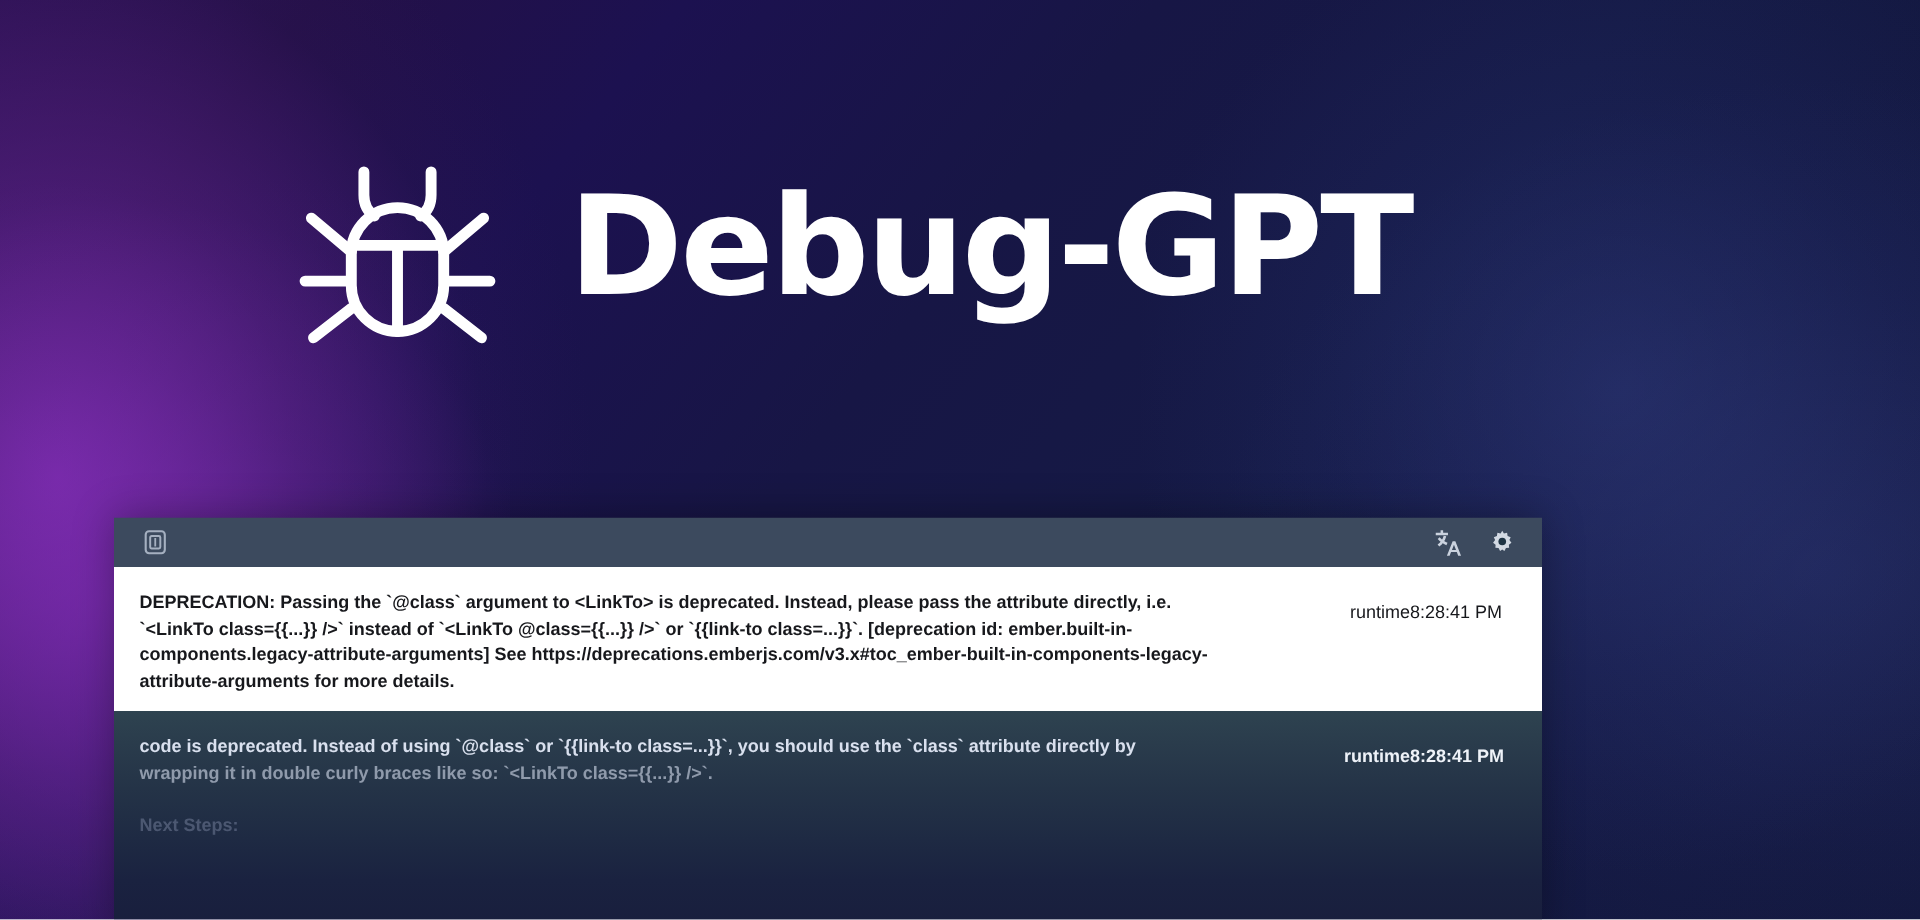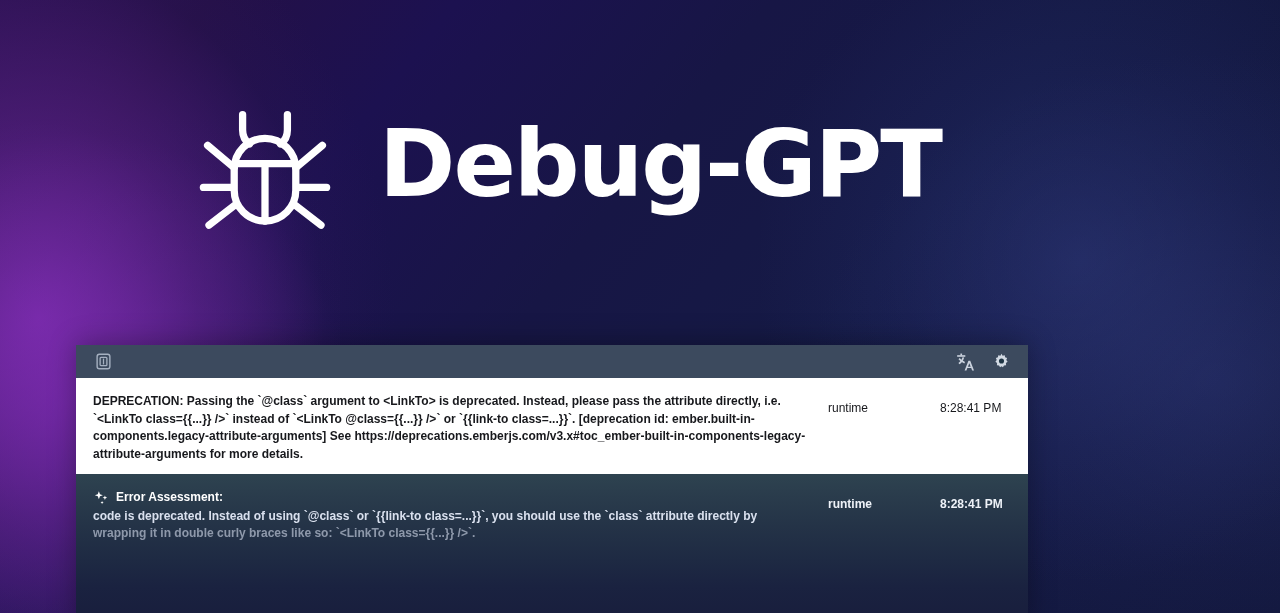--- a/index.html
+++ b/index.html
@@ -135,21 +135,21 @@
     margin-top: 18px;
     color: rgba(180,190,220,0.30);
     font-weight: 700;
     font-size: 12px;
   }
 
   .col-source {
     flex: 0 0 112px;
     font-size: 12px;
     padding-top: 10px;
-    text-align: left;
+    text-align: right;
   }
   .col-time {
     flex: 0 0 118px;
     font-size: 12px;
     padding-top: 10px;
     text-align: left;
     font-weight: 700;
   }
   .row-light .col-source, .row-light .col-time { color: #17181c; font-weight: 400; }
   .row-light .col-time { font-weight: 400; }
@@ -266,29 +266,22 @@
             <path fill="#ffffff" d="M13.4 6.1l.72 1.86 1.86.72-1.86.72-.72 1.86-.72-1.86-1.86-.72 1.86-.72z"></path>
             <path fill="#ffffff" d="M10.2 12.3l.5 1.3 1.3.5-1.3.5-.5 1.3-.5-1.3-1.3-.5 1.3-.5z"></path>
           </svg>
           <span>Enhance</span>
         </button>
       </div>
     </div>
 
     <div class="row row-dark">
       <div class="msg">
-        <div class="assess-head">
-          <svg class="sparkle" viewBox="0 0 18 18" aria-hidden="true">
-            <path fill="#ffffff" d="M6.6 1.4l1.25 3.25L11.1 5.9 7.85 7.15 6.6 10.4 5.35 7.15 2.1 5.9l3.25-1.25z"></path>
-            <path fill="#ffffff" d="M13.4 6.1l.72 1.86 1.86.72-1.86.72-.72 1.86-.72-1.86-1.86-.72 1.86-.72z"></path>
-            <path fill="#ffffff" d="M10.2 12.3l.5 1.3 1.3.5-1.3.5-.5 1.3-.5-1.3-1.3-.5 1.3-.5z"></path>
-          </svg>
-          <span class="assess-title">Error Assessment:</span>
-        </div>
         <div class="assess-body">code is deprecated. Instead of using `@class` or `{{link-to class=...}}`, you should use the `class` attribute directly by</div>
         <div class="assess-body assess-line-fade">wrapping it in double curly braces like so: `&lt;LinkTo class={{...}} /&gt;`.</div>
+        <div class="next-steps">Next Steps:</div>
       </div>
       <div class="col-source">runtime</div>
       <div class="col-time">8:28:41 PM</div>
     </div>
 
   </div>
 </div>
 
 </body></html>

